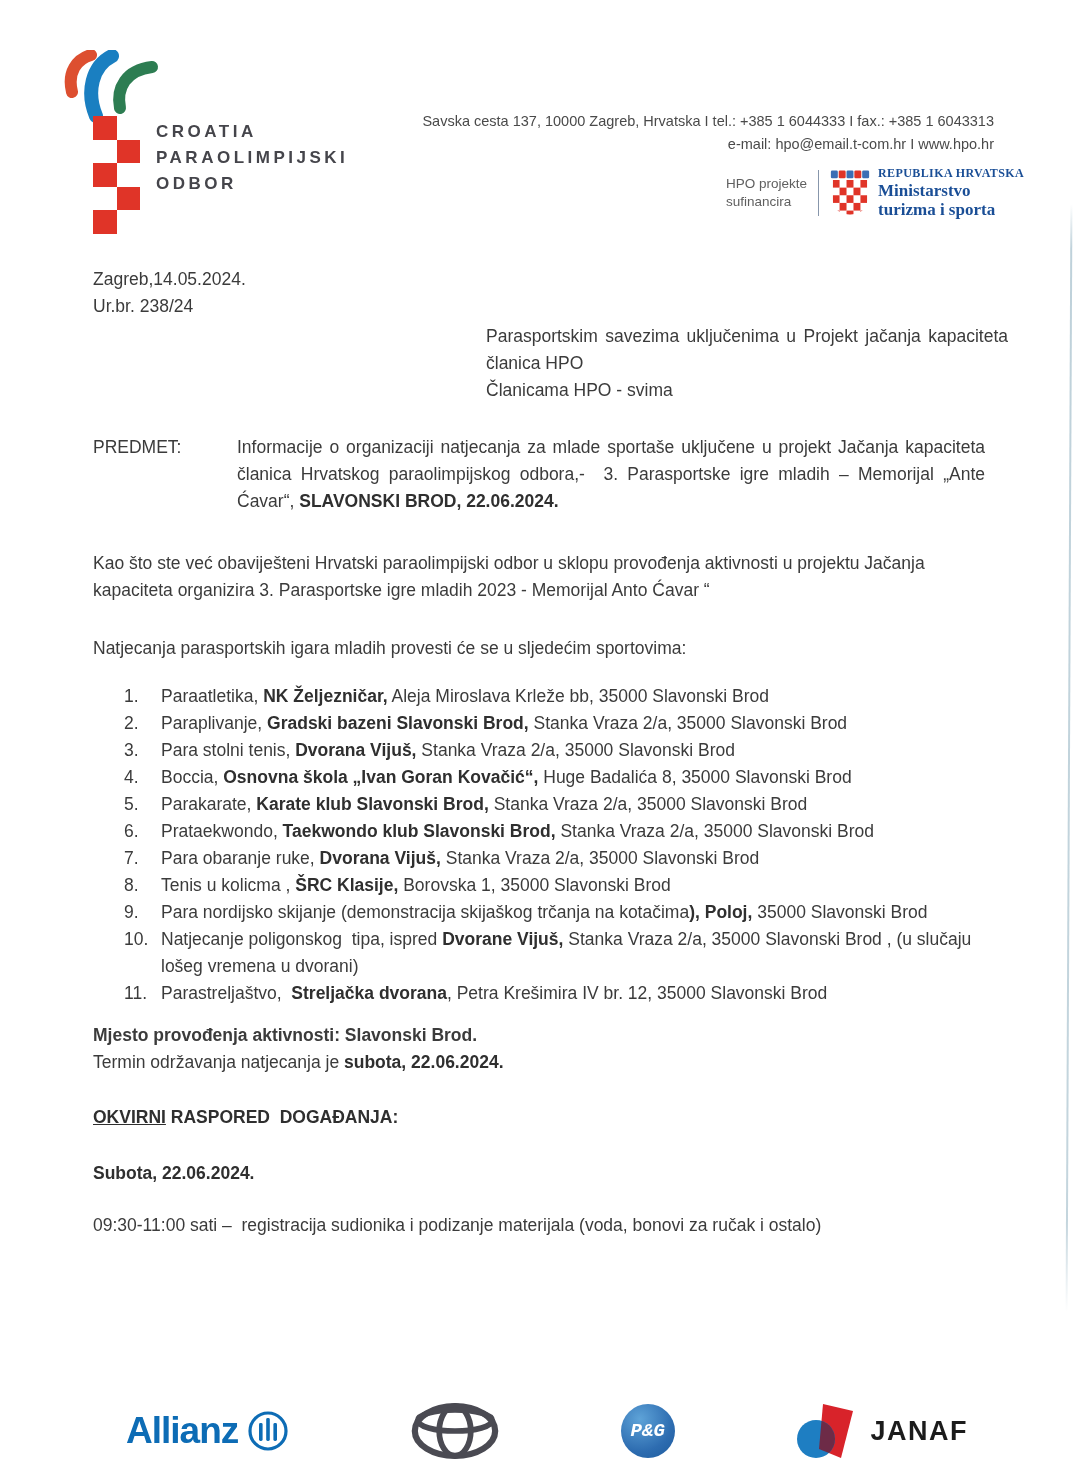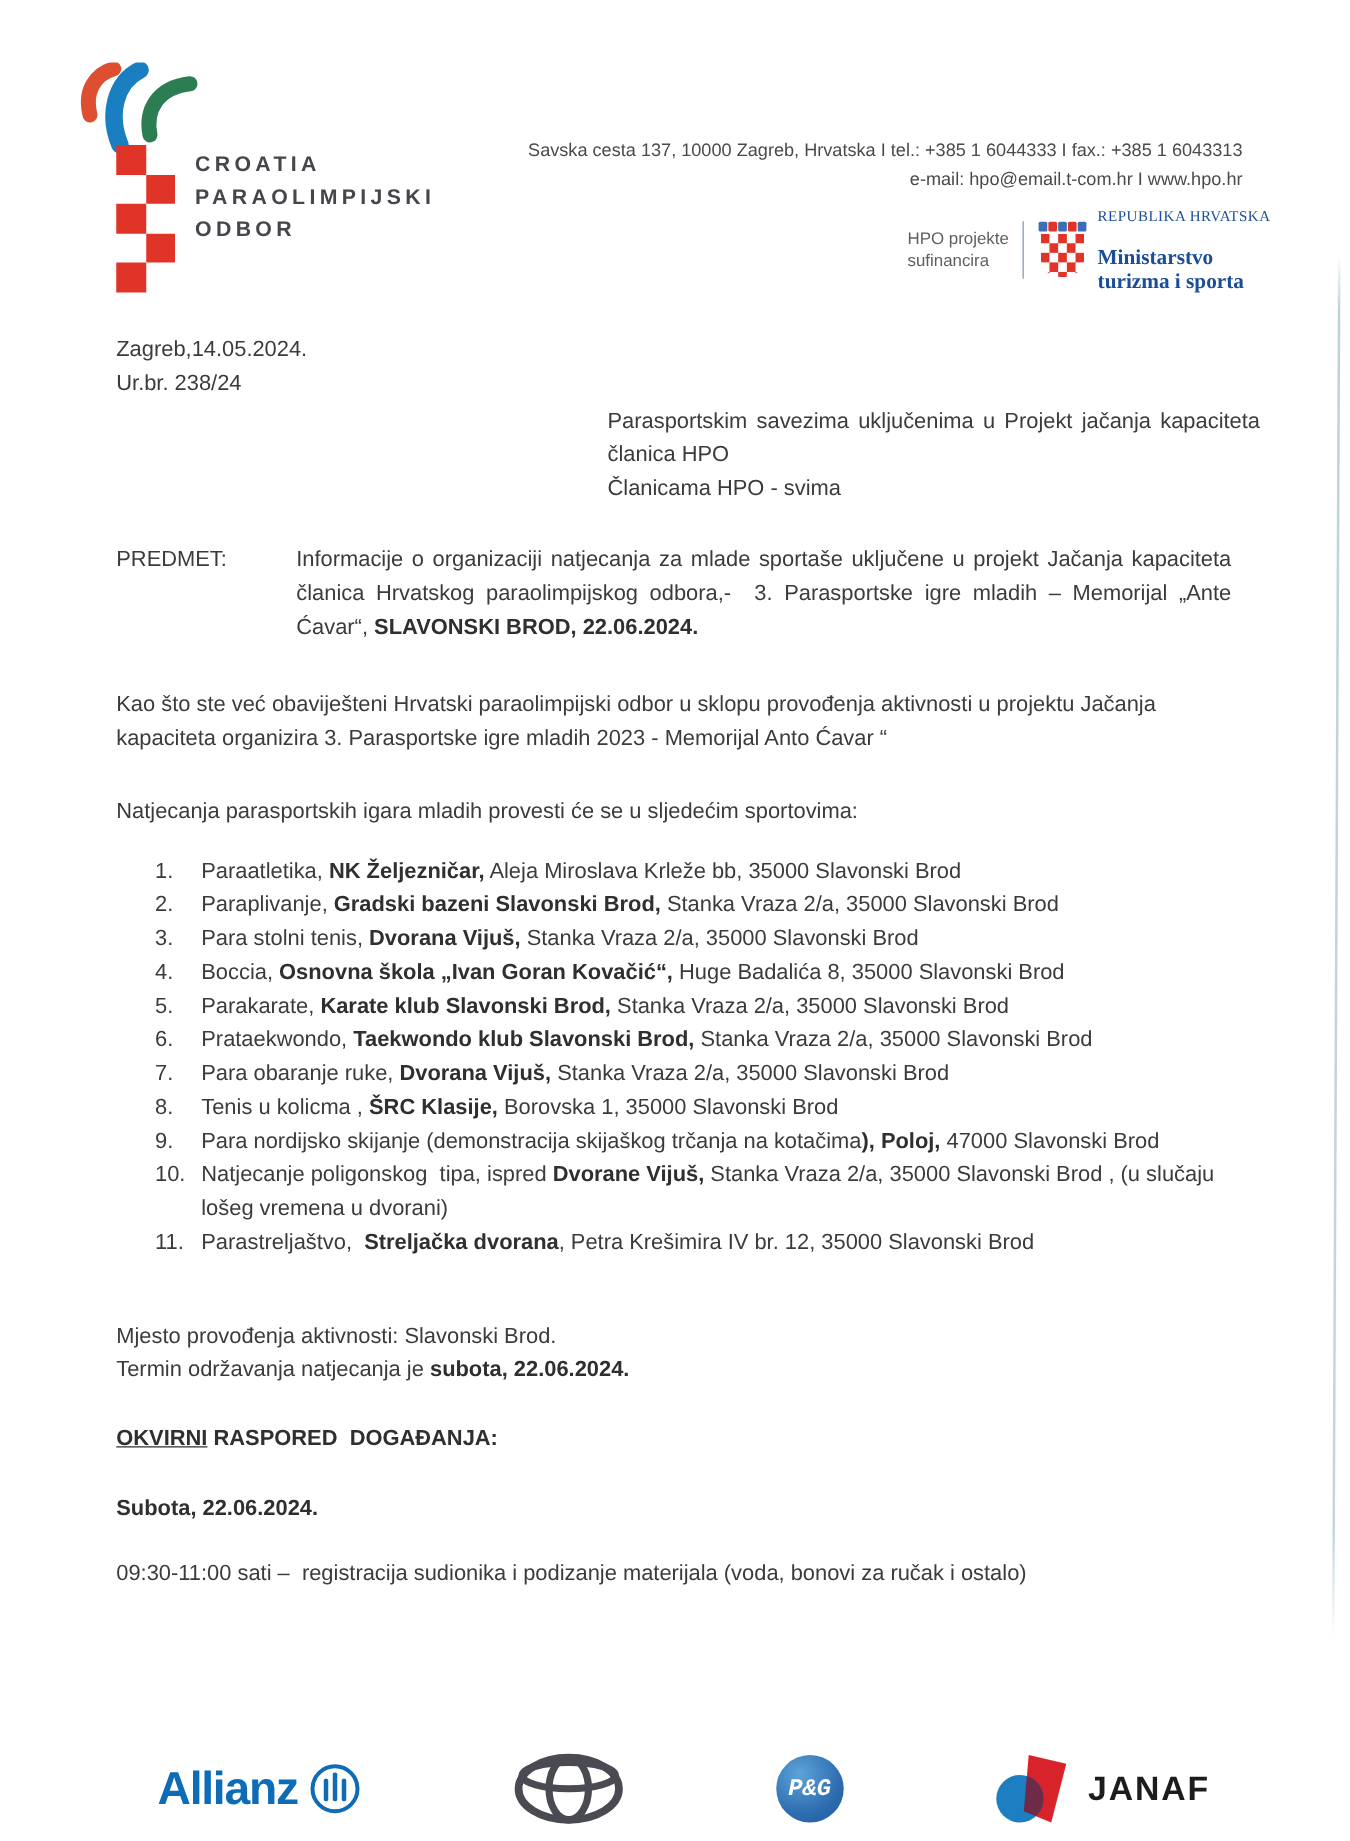--- a/index.html
+++ b/index.html
@@ -29,39 +29,39 @@
     font-size:14.5px; line-height:22.5px; color:#4a4a4a; }
 
   .cofinance { position:absolute; left:726px; top:166px; display:flex; align-items:center; }
   .cofin-label { font-size:13.5px; color:#5f5f5f; line-height:18px; }
   .cofin-divider { width:1px; height:46px; background:#8796ab; margin:0 11px; }
   .coat { width:40px; height:48px; margin-right:8px; }
   .shield-red { fill:var(--hpo_red); }
   .crown-blue { fill:#3b6eb5; }
   .crown-red  { fill:var(--hpo_red); }
   .ministry { font-family:"Liberation Serif", serif; color:var(--ministry_blue); }
-  .ministry-country { font-size:12px; font-weight:400; letter-spacing:0.4px; margin-bottom:15px; }
+  .ministry-country { font-size:12px; font-weight:700; letter-spacing:0.4px; margin-bottom:0; }
   .ministry-name { font-size:17px; font-weight:700; line-height:19px; }
 
   
   .content { position:absolute; left:93px; top:266px; width:892px;
     font-size:17.5px; line-height:27px; }
   .addressee { margin:3px 0 0 393px; width:522px; text-align:justify; }
   .predmet { margin-top:30px; display:flex;justify-content:space-between; }
   .predmet-label { width:135px; flex-shrink:0; }
   .predmet-text { width:748px; text-align:justify; }
   .salutation { margin-top:37px; }
   .intro { margin-top:35px; }
   .list-intro { margin-top:31px; }
   .venue-list { margin-top:21px; }
   .venue-item { display:flex; margin-left:31px; }
   .venue-num { width:37px; flex-shrink:0; }
   .venue-text { flex:1; }
   b, .bold { font-weight:700; color:#2f2f2f; }
-  .location { margin-top:48px; }
+  .location { margin-top:15px;font-weight:bold; }
   .sched-heading { margin-top:28px; font-weight:700; color:#2f2f2f; }
   .u { text-decoration:underline; }
   .day-heading { margin-top:29px; font-weight:700; color:#2f2f2f; }
   .sched-line { margin-top:25px; }
 
   
   .sponsors { position:absolute; left:0; right:0; top:1392px; height:78px;
     display:flex; align-items:center; justify-content:space-between; padding:0 112px 0 126px; }
   .sponsor { display:flex; align-items:center; }
   .allianz-text { font-size:37px; font-weight:700; color:var(--allianz_blue); letter-spacing:-1px; margin-right:9px; }
@@ -218,21 +218,21 @@
         <div class="venue-item">
           <span class="venue-num">7.</span>
           <span class="venue-text"><span>Para obaranje ruke, </span><b>Dvorana Vijuš,</b><span> Stanka Vraza 2/a, 35000 Slavonski Brod</span></span>
         </div>
         <div class="venue-item">
           <span class="venue-num">8.</span>
           <span class="venue-text"><span>Tenis u kolicma , </span><b>ŠRC Klasije,</b><span> Borovska 1, 35000 Slavonski Brod</span></span>
         </div>
         <div class="venue-item">
           <span class="venue-num">9.</span>
-          <span class="venue-text"><span>Para nordijsko skijanje (demonstracija skijaškog trčanja na kotačima</span><b>), Poloj,</b><span> 47000 Slavonski Brod</span></span>
+          <span class="venue-text"><span>Para nordijsko skijanje (demonstracija skijaškog trčanja na kotačima</span><b>), Poloj,</b><span> 35000 Slavonski Brod</span></span>
         </div>
         <div class="venue-item">
           <span class="venue-num">10.</span>
           <span class="venue-text"><span>Natjecanje poligonskog&nbsp; tipa, ispred </span><b>Dvorane Vijuš,</b><span> Stanka Vraza 2/a, 35000 Slavonski Brod , (u slučaju lošeg vremena u dvorani)</span></span>
         </div>
         <div class="venue-item">
           <span class="venue-num">11.</span>
           <span class="venue-text"><span>Parastreljaštvo,&nbsp; </span><b>Streljačka dvorana</b><span>, Petra Krešimira IV br. 12, 35000 Slavonski Brod</span></span>
         </div>
       </div>

